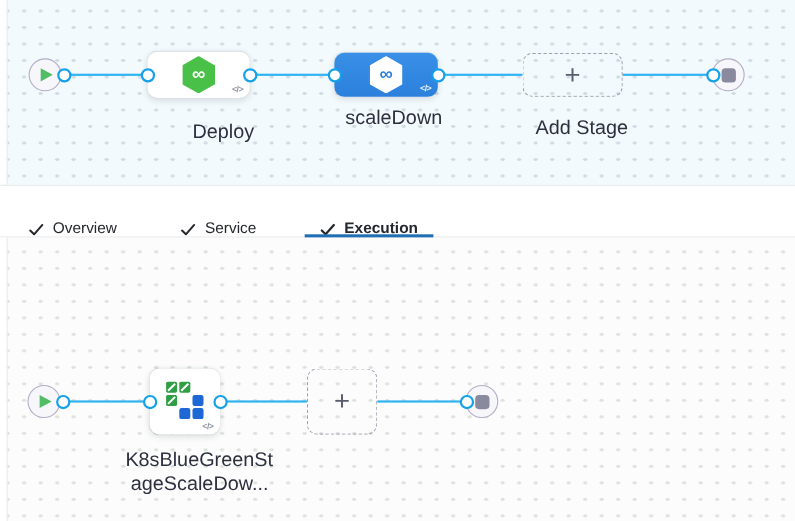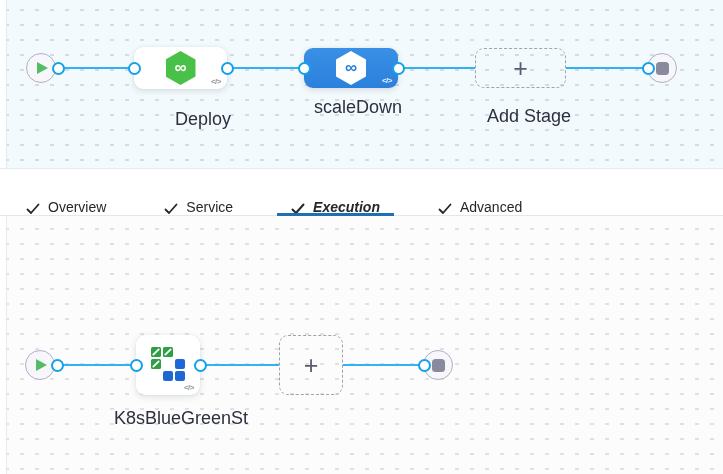--- a/index.html
+++ b/index.html
@@ -56,21 +56,21 @@
   .node-label { position:absolute; text-align:right; font-size:18px;
     color:#2e2f3f; line-height:21px; }
 
   
   .tab-bar { position:absolute; left:0; top:168px; width:723px; height:48px;
     background:#fff; border-top:1px solid #e7eaec; border-bottom:1px solid #e3e6ea;
     display:flex; align-items:stretch; padding-left:12px; gap:30px; }
   .tab { position:relative; display:flex; align-items:flex-end; gap:8px;
     padding:0 14px; font-size:14px; color:#24272c; cursor:pointer; }
   .tab .check-icon { display:flex; align-items:center; }
-  .tab.active { font-weight:700;font-style:italic; }
+  .tab.active { font-weight:700; }
   .tab.active::after { content:""; position:absolute; left:0; right:0; bottom:-1px;
     height:3px; background:#1f6eb6; }
 </style>
 </head>
 <body>
 
 <div class="app">
 
   <div class="canvas stage-canvas">
     <div class="gutter"></div>
@@ -135,28 +135,20 @@
       <span>Service</span>
     </div>
     <div class="tab active">
       <span class="check-icon">
           <svg width="14" height="12" viewBox="0 0 14 12">
             <path d="M1.5 6.5 L5 10 L12.5 1.5" stroke="#23262b" stroke-width="2" fill="none" stroke-linecap="round" stroke-linejoin="round"></path>
           </svg>
         </span>
       <span>Execution</span>
     </div>
-    <div class="tab">
-      <span class="check-icon">
-          <svg width="14" height="12" viewBox="0 0 14 12">
-            <path d="M1.5 6.5 L5 10 L12.5 1.5" stroke="#23262b" stroke-width="1.8" fill="none" stroke-linecap="round" stroke-linejoin="round"></path>
-          </svg>
-        </span>
-      <span>Advanced</span>
-    </div>
   </div>
 
   <div class="canvas step-canvas">
     <div class="gutter"></div>
 
     <div class="link" style="left:57px;top:148px;width:79px"></div>
     <div class="link" style="left:200px;top:148px;width:79px"></div>
     <div class="link" style="left:343px;top:148px;width:81px"></div>
 
     <div class="terminal" style="left:25px;top:134px">
@@ -178,20 +170,21 @@
         <g fill="#1e68d6">
           <rect x="25" y="13" width="10" height="10" rx="2"></rect>
           <rect x="13" y="25" width="10" height="10" rx="2"></rect>
           <rect x="25" y="25" width="10" height="10" rx="2"></rect>
         </g>
       </svg>
       <span class="code-glyph">&lt;/&gt;</span>
     </div>
     <div class="node-label" style="left:114px;top:192px;width:130px">
       <div>K8sBlueGreenSt</div>
+      <div>ageScaleDow...</div>
     </div>
 
     <div class="add-box" style="left:279px;top:119px;width:64px;height:60px">
       <span class="plus">+</span>
     </div>
 
     <div class="terminal" style="left:423px;top:134px">
       <div class="stop-sq"></div>
     </div>
 

